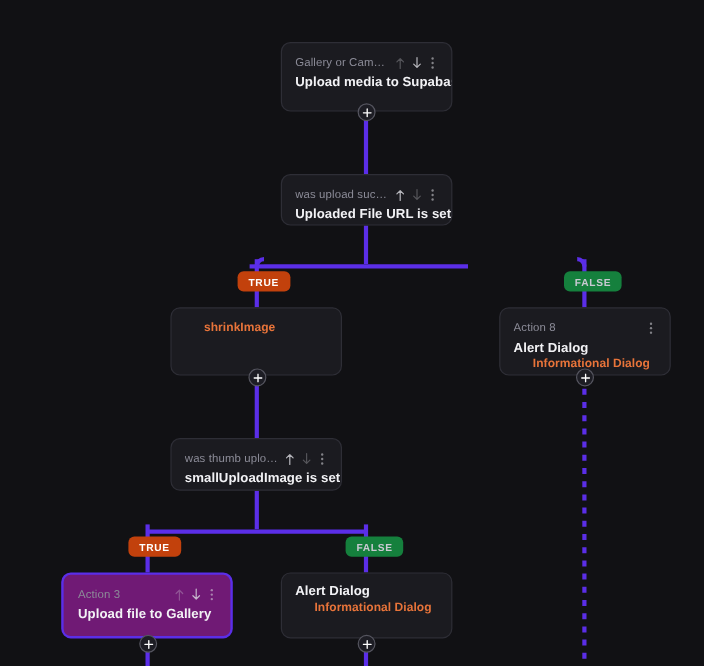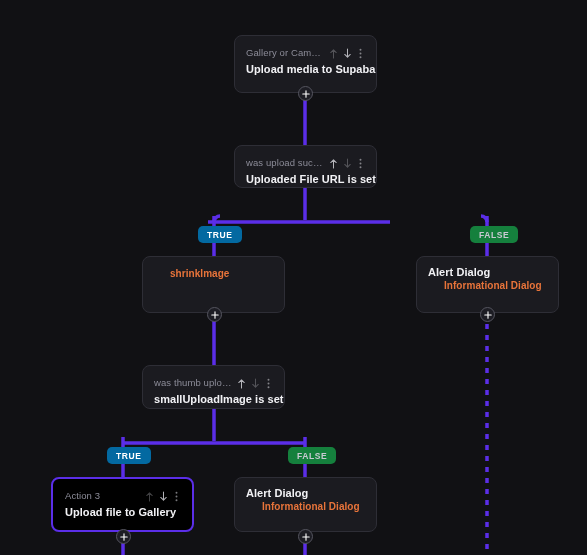--- a/index.html
+++ b/index.html
@@ -29,21 +29,21 @@
   .node {
     position: absolute;
     background: #1b1b20;
     border: 1px solid #2e2e36;
     border-radius: 8px;
     padding: 9px 11px 10px 11px;
     overflow: hidden;
   }
   .node.selected {
     border: 2px solid #5b2ee8;
-    background: #000000;
+    background: #701a75;
     padding-left: 12px;
   }
   .node-head {
     display: flex;
     align-items: center;
     gap: 4px;
     height: 14px;
     margin-bottom: 4px;
   }
   .node-label {
@@ -104,21 +104,21 @@
     padding: 0 9px;
     border-radius: 5px;
     display: flex;
     align-items: center;
     justify-content: center;
     font-size: 8.5px;
     font-weight: bold;
     letter-spacing: 0.6px;
     z-index: 5;
   }
-  .badge.true  { background: #0369a1; color: #ffffff; }
+  .badge.true  { background: #c2410c; color: #ffffff; }
   .badge.false { background: #15803d; color: #c9c9d2; }
 </style>
 </head>
 <body>
 
 <div id="canvas">
 
   <svg id="edges" viewBox="0 0 587 555" width="587" height="555">
 
     <path d="M305,93 L305,145" stroke="#5b2ee8" stroke-width="3.5" fill="none"></path>
@@ -209,20 +209,32 @@
   <div class="node" style="left:142px; top:256px; width:143px; height:57px;">
     <div class="node-sub">shrinkImage</div>
   </div>
   <div class="plus" style="left:207px; top:307px;">
     <svg viewBox="0 0 10 10" width="8" height="8">
       <path d="M5 1 V9 M1 5 H9" stroke="#ffffff" stroke-width="1.4" stroke-linecap="round"></path>
       </svg>
   </div>
 
   <div class="node" style="left:416px; top:256px; width:143px; height:57px;">
+    <div class="node-head">
+      <span class="node-label">Action 8</span>
+      <span class="icons">
+        <span class="ic dots">
+          <svg viewBox="0 0 9 14" width="9" height="13">
+            <circle cx="4.5" cy="3" r="1.05" fill="#d8d8de"></circle>
+            <circle cx="4.5" cy="7" r="1.05" fill="#d8d8de"></circle>
+            <circle cx="4.5" cy="11" r="1.05" fill="#d8d8de"></circle>
+          </svg>
+        </span>
+      </span>
+    </div>
     <div class="node-title">Alert Dialog</div>
     <div class="node-sub">Informational Dialog</div>
   </div>
   <div class="plus" style="left:480px; top:307px;">
     <svg viewBox="0 0 10 10" width="8" height="8">
       <path d="M5 1 V9 M1 5 H9" stroke="#ffffff" stroke-width="1.4" stroke-linecap="round"></path>
       </svg>
   </div>
 
   <div class="node" style="left:142px; top:365px; width:143px; height:44px;">

